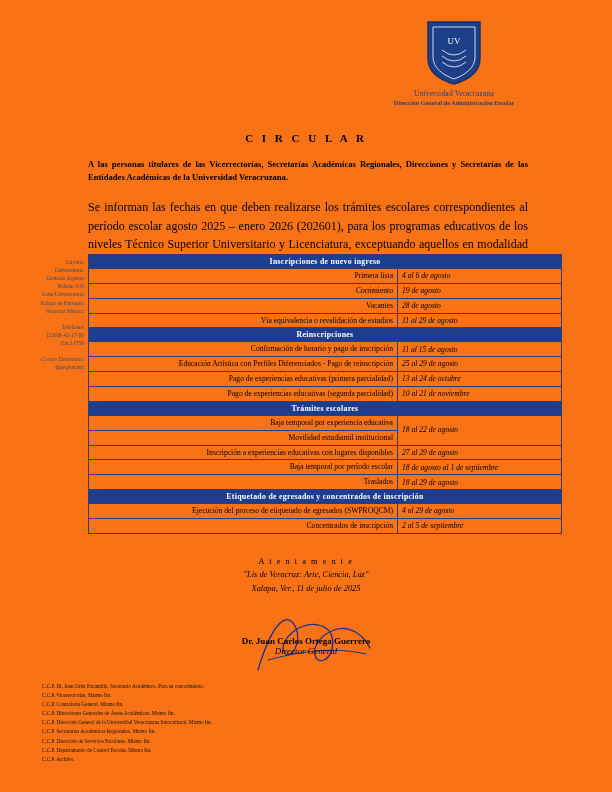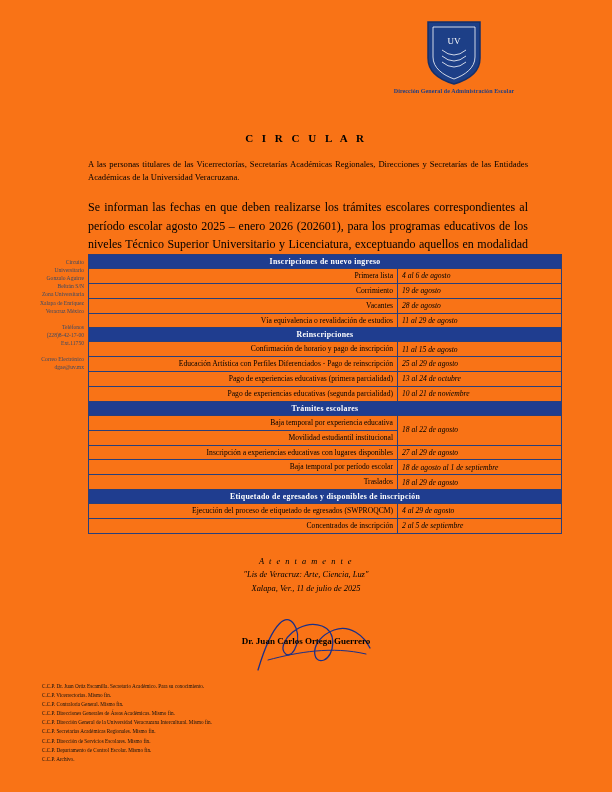--- a/index.html
+++ b/index.html
@@ -64,21 +64,21 @@
     letter-spacing: 3px;
   }
 
   
   .addressee {
     position: absolute;
     top: 158px;
     left: 88px;
     width: 440px;
     font-size: 8.6px;
-    font-weight: normal;
+    font-weight: bold;
     line-height: 1.55;
     text-align: justify;
   }
 
   
   .body-par {
     position: absolute;
     top: 198px;
     left: 88px;
     width: 440px;
@@ -139,21 +139,20 @@
   .closing {
     position: absolute;
     top: 555px;
     left: 0;
     width: 612px;
     text-align: center;
     font-size: 8.4px;
     line-height: 1.6;
   }
   .closing .aten {
-    font-style: italic;
     letter-spacing: 1.5px;
   }
   .closing .lema { font-style: italic; }
   .closing .place { font-style: italic; }
 
   .signature-block {
     position: absolute;
     top: 636px;
     left: 0;
     width: 612px;
@@ -189,20 +188,21 @@
 
   <div class="header">
     <svg class="shield" viewBox="0 0 60 68">
       <path d="M4 4 H56 V40 C56 54 44 62 30 66 C16 62 4 54 4 40 Z" fill="#1d3f87" stroke="#16306a" stroke-width="1.5"></path>
       <path d="M9 9 H51 V39 C51 50 41 57 30 61 C19 57 9 50 9 39 Z" fill="none" stroke="#ffffff" stroke-width="0.8"></path>
       <text x="30" y="26" font-size="9" fill="#ffffff" text-anchor="middle" font-family="Liberation Serif, serif">UV</text>
       <path d="M18 32 q12 10 24 0" fill="none" stroke="#ffffff" stroke-width="0.8"></path>
       <path d="M18 38 q12 10 24 0" fill="none" stroke="#ffffff" stroke-width="0.8"></path>
       <path d="M18 44 q12 10 24 0" fill="none" stroke="#ffffff" stroke-width="0.8"></path>
     </svg>
+    <div class="uni-name">Universidad Veracruzana</div>
     <div class="dga-name">Dirección General de Administración Escolar</div>
   </div>
 
   <div class="doc-title">C I R C U L A R</div>
 
   <div class="addressee">A las personas titulares de las Vicerrectorías, Secretarías Académicas Regionales, Direcciones y Secretarías de las Entidades Académicas de la Universidad Veracruzana.</div>
 
   <div class="body-par">Se informan las fechas en que deben realizarse los trámites escolares correspondientes al período escolar agosto 2025 – enero 2026 (202601), para los programas educativos de los niveles Técnico Superior Universitario y Licenciatura, exceptuando aquellos en modalidad virtual o abierta:</div>
 
   <div class="left-info">
@@ -286,21 +286,21 @@
       <tr>
         <td class="label">Baja temporal por período escolar</td>
         <td class="val">18 de agosto al 1 de septiembre</td>
       </tr>
       <tr>
         <td class="label">Traslados</td>
         <td class="val">18 al 29 de agosto</td>
       </tr>
 
       <tr>
-        <td class="sect" colspan="2">Etiquetado de egresados y disponibles de inscripción</td>
+        <td class="sect" colspan="2">Etiquetado de egresados y concentrados de inscripción</td>
       </tr>
       <tr>
         <td class="label">Ejecución del proceso de etiquetado de egresados (SWPROQCM)</td>
         <td class="val">4 al 29 de agosto</td>
       </tr>
       <tr>
         <td class="label">Concentrados de inscripción</td>
         <td class="val">2 al 5 de septiembre</td>
       </tr>
     </tbody>
@@ -312,20 +312,21 @@
     <div class="place">Xalapa, Ver., 11 de julio de 2025</div>
   </div>
 
   <svg class="sig-scribble" viewBox="0 0 150 80">
     <path d="M20 70 C35 20, 50 10, 58 28 C64 44, 52 62, 46 52 C40 42, 62 18, 84 26 C100 32, 96 56, 86 60 C74 65, 70 40, 96 30 C112 24, 126 36, 132 48" fill="none" stroke="#1a2f8a" stroke-width="1.3" stroke-linecap="round"></path>
     <path d="M30 60 C60 52, 94 46, 128 54" fill="none" stroke="#1a2f8a" stroke-width="1" stroke-linecap="round"></path>
   </svg>
 
   <div class="signature-block">
     <div class="name">Dr. Juan Carlos Ortega Guerrero</div>
+    <div class="role">Director General</div>
   </div>
 
   <div class="ccp">
     <div>C.C.P.  Dr. Juan Ortiz Escamilla. Secretario Académico. Para su conocimiento.</div>
     <div>C.C.P.  Vicerrectorías. Mismo fin.</div>
     <div>C.C.P.  Contraloría General. Mismo fin.</div>
     <div>C.C.P.  Direcciones Generales de Áreas Académicas. Mismo fin.</div>
     <div>C.C.P.  Dirección General de la Universidad Veracruzana Intercultural. Mismo fin.</div>
     <div>C.C.P.  Secretarías Académicas Regionales. Mismo fin.</div>
     <div>C.C.P.  Dirección de Servicios Escolares. Mismo fin.</div>

